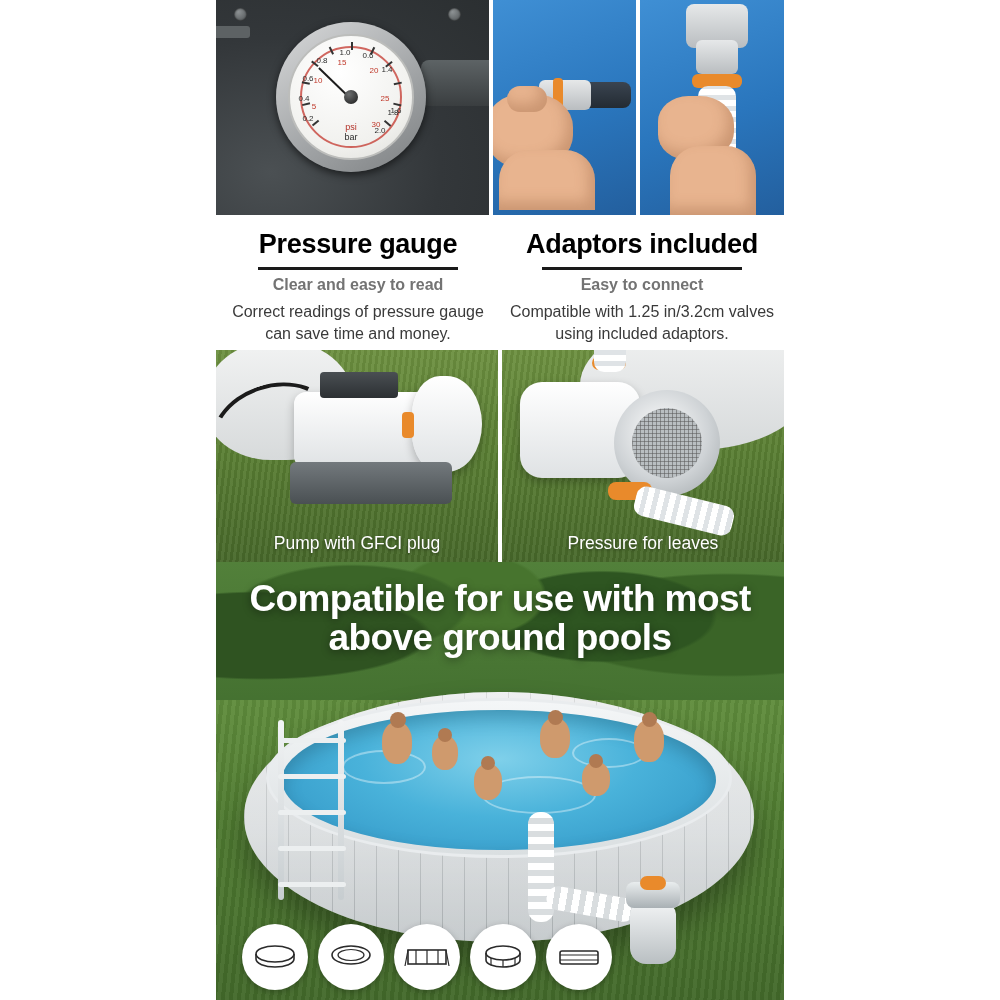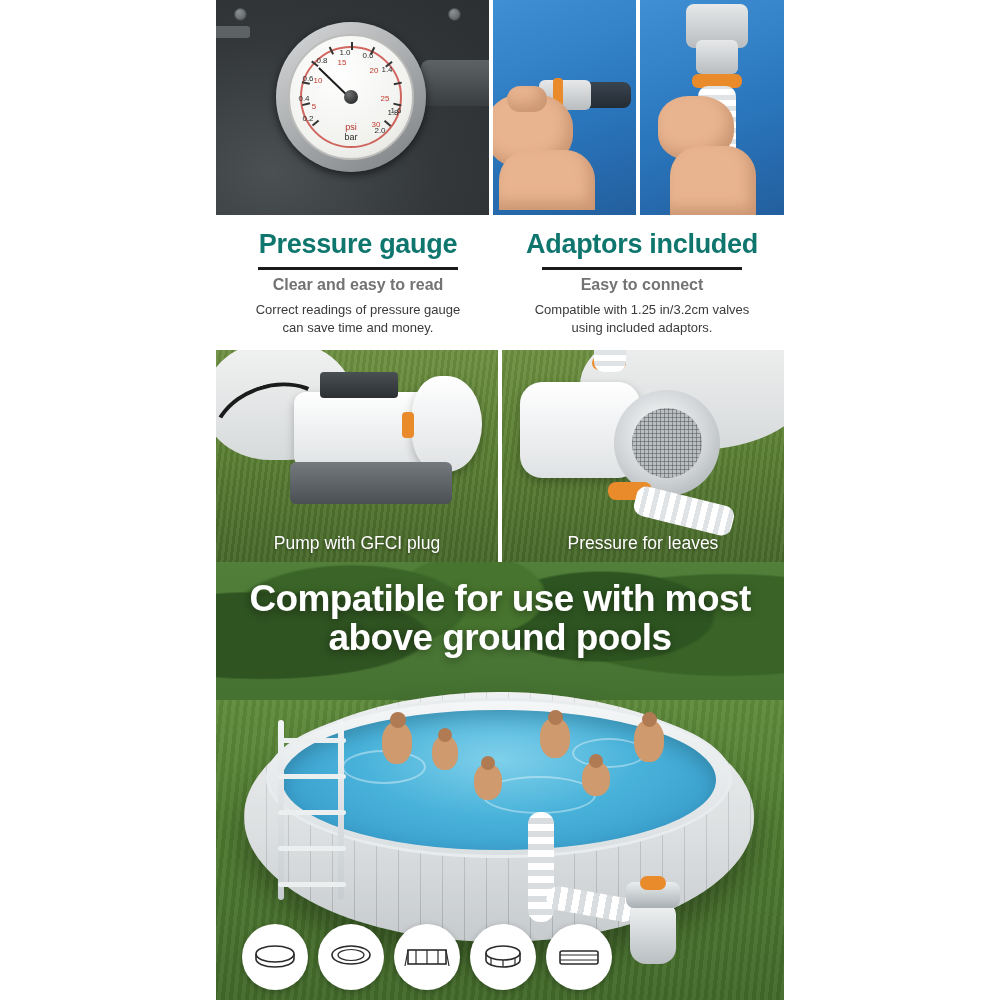--- a/index.html
+++ b/index.html
@@ -203,37 +203,37 @@
   }
   .caption-col {
     width: 284px;
     text-align: center;
     padding-top: 14px;
     box-sizing: border-box;
   }
   .caption-title {
     font-size: 27px;
     font-weight: bold;
-    color: #0f766e;
+    color: #000000;
     letter-spacing: -0.3px;
   }
   .caption-rule {
     width: 200px;
     height: 3px;
     background: #1a1a1a;
     margin: 7px auto 6px auto;
   }
   .caption-sub {
     font-size: 16px;
     font-weight: bold;
     color: #737373;
     margin-bottom: 7px;
   }
   .caption-body {
-    font-size: 13px;
+    font-size: 16px;
     color: #3a3a3a;
     line-height: 1.35;
   }
   
   .mid-row {
     position: absolute;
     left: 216px;
     top: 350px;
     width: 568px;
     height: 212px;

